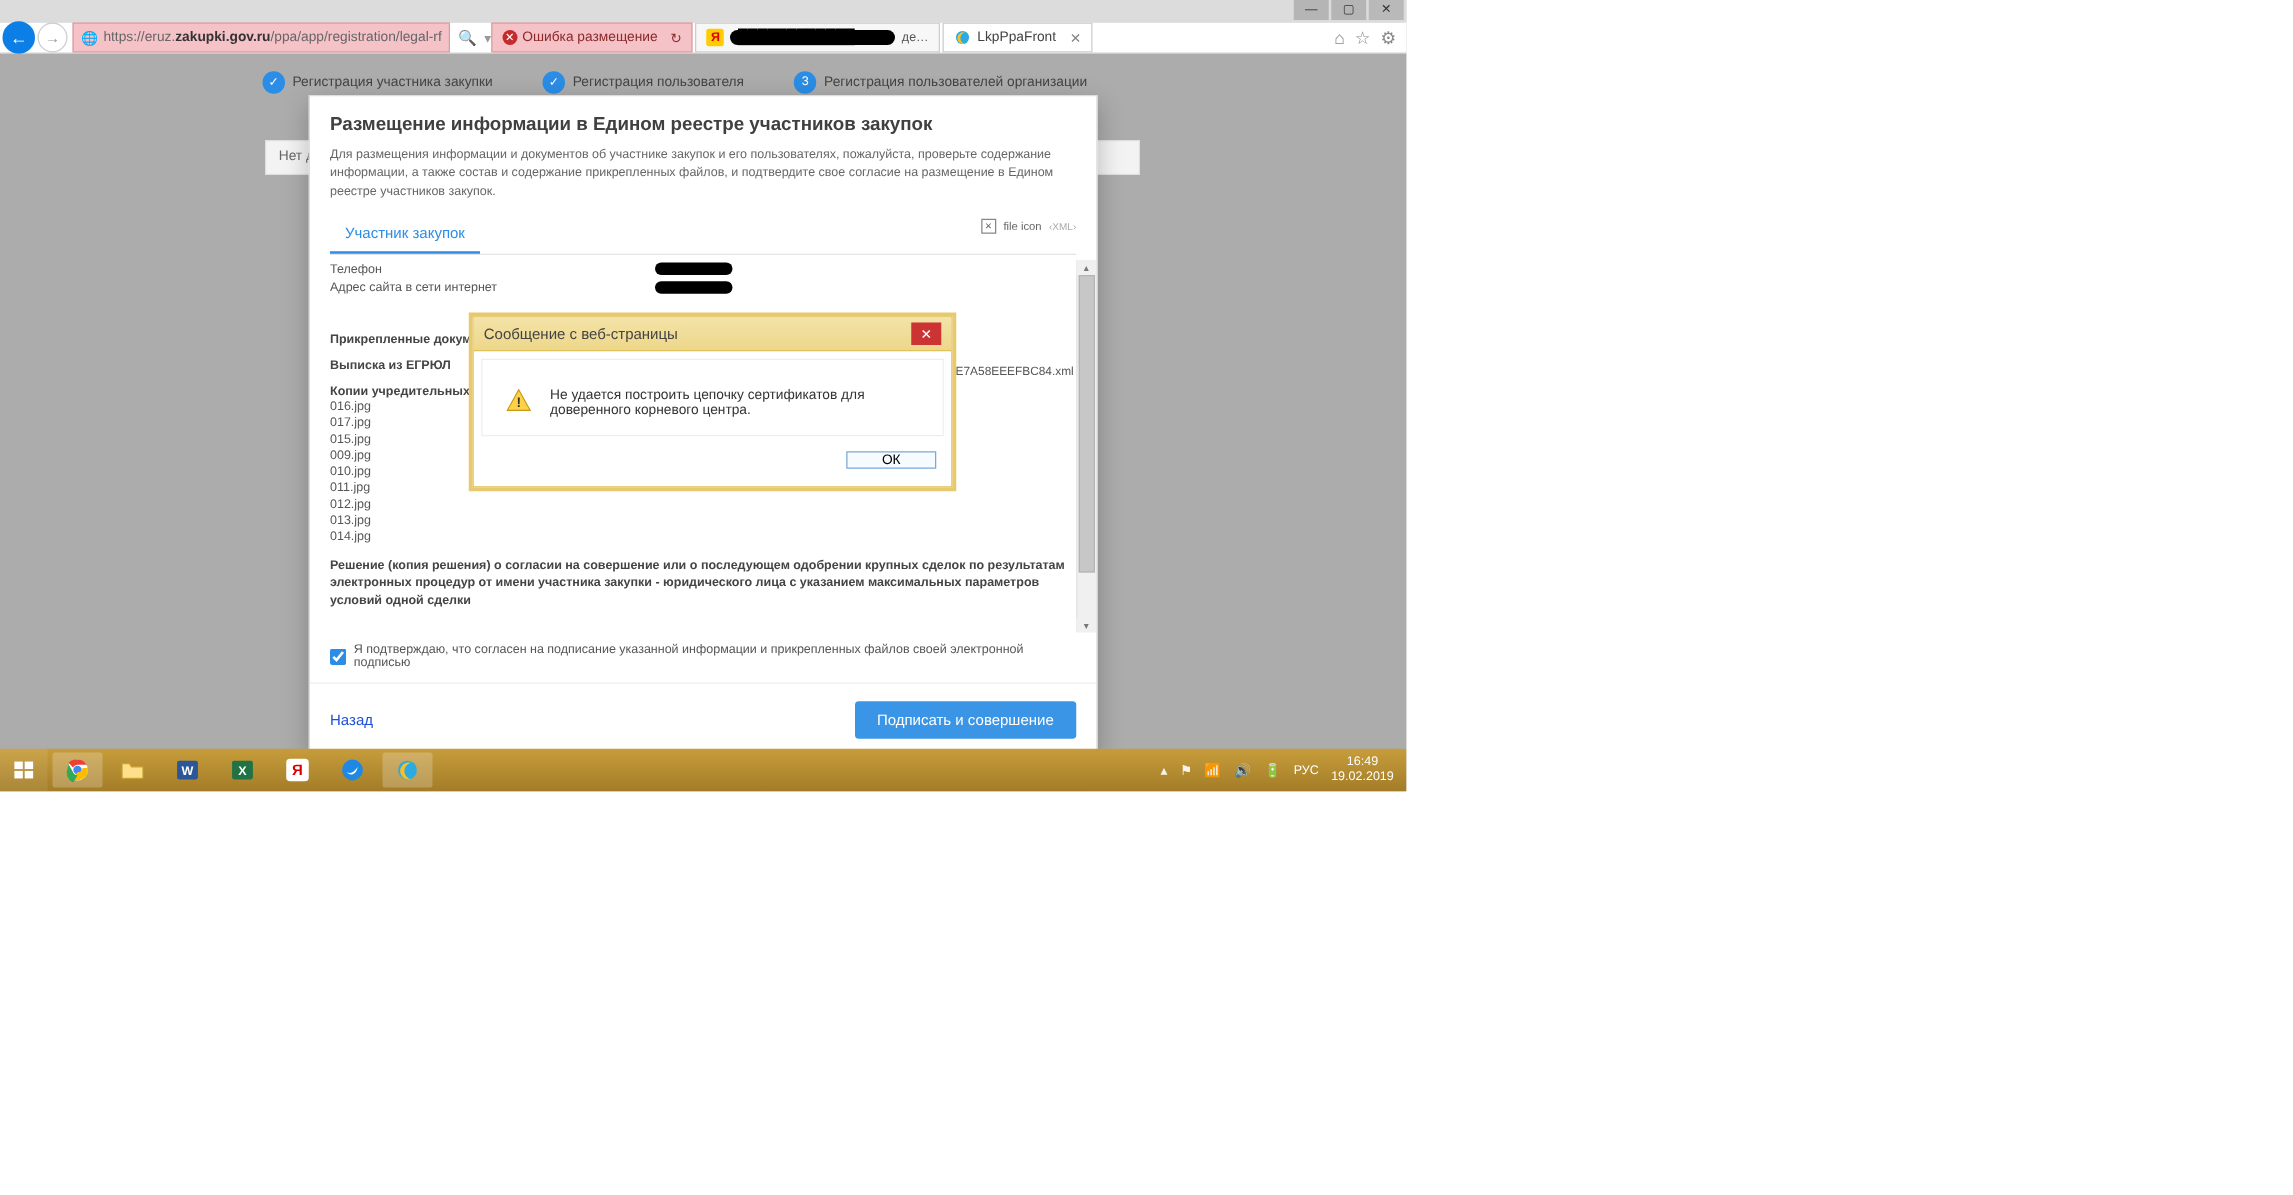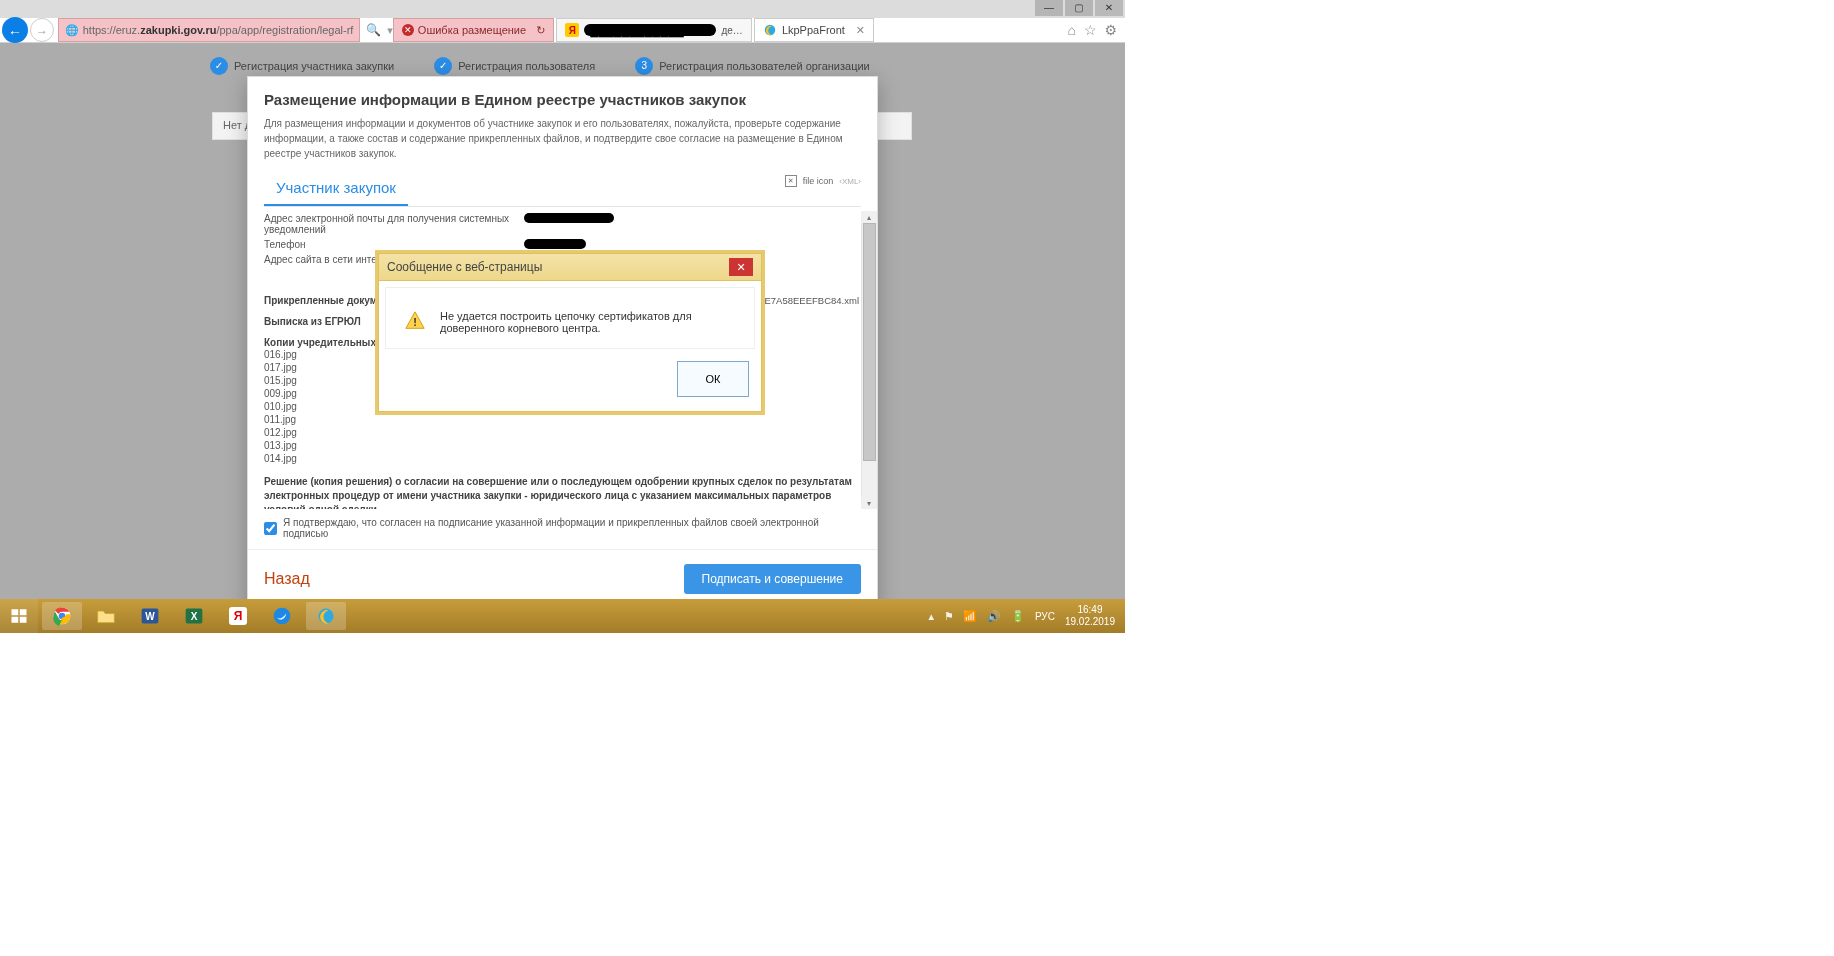--- a/index.html
+++ b/index.html
@@ -26,48 +26,48 @@
 .tool-right { margin-left: auto; display: flex; gap: 8px; padding-right: 8px; color: #888; font-size: 14px; }
 .page-bg { position: absolute; top: 43px; left: 0; right: 0; height: 556px; background: #acacac; }
 .steps { position: absolute; top: 53px; left: 210px; right: 210px; height: 25px; display: flex; gap: 40px; align-items: center; font-size: 11px; color: #444; }
 .step { display: flex; align-items: center; gap: 6px; }
 .step .num { width: 18px; height: 18px; border-radius: 50%; background: #2b8de5; color: #fff; display: flex; align-items: center; justify-content: center; font-size: 10px; }
 .hidden-strip { position: absolute; top: 112px; left: 212px; width: 700px; height: 28px; background: #f3f3f3; border: 1px solid #e0e0e0; padding: 6px 10px; font-size: 11px; color: #666; }
 .modal { position: absolute; top: 76px; left: 247px; width: 631px; background: #fff; border: 1px solid #dcdcdc; box-shadow: 0 6px 20px rgba(0,0,0,.25); }
 .modal h2 { font-size: 15px; color: #404040; padding: 14px 16px 6px; font-weight: 600; }
 .modal .desc { font-size: 10px; color: #666; padding: 2px 16px 10px; line-height: 1.5; }
 .tabrow { display: flex; align-items: center; border-bottom: 1px solid #e4e4e4; margin: 0 16px; position: relative; }
-.mtab { font-size: 15px; color: #2b8de5; padding: 8px 12px; border-bottom: 2px solid #2b8de5; }
+.mtab { font-size: 12px; color: #2b8de5; padding: 8px 12px; border-bottom: 2px solid #2b8de5; }
 .file-icon-wrap { position: absolute; right: 0; top: 4px; display: flex; align-items: center; gap: 6px; font-size: 9px; color: #666; }
 .file-icon-wrap .fi { width: 12px; height: 12px; border: 1px solid #888; display: flex; align-items: center; justify-content: center; font-size: 7px; background: #fff; }
 .xml-ico { color: #aaa; font-size: 8px; }
 .scroller { height: 298px; overflow: hidden; position: relative; margin: 4px 0 4px 16px; padding-right: 24px; }
 .scroller .inner { font-size: 10px; color: #555; }
 .krow { padding: 2px 0; display: flex; }
 .krow .lbl { flex: 0 0 260px; color: #555; }
 .krow .redact { height: 10px; width: 90px; }
 .section { font-size: 10px; font-weight: bold; color: #444; margin-top: 10px; }
 .fname { font-size: 10px; color: #555; padding: 1px 0; }
 .longhash { font-size: 9.5px; color: #555; position: absolute; right: 18px; top: 84px; }
 .sb-track { position: absolute; right: 0; top: 0; bottom: 0; width: 16px; background: #f0f0f0; border-left: 1px solid #e2e2e2; }
 .sb-thumb { position: absolute; right: 1px; top: 12px; width: 13px; height: 238px; background: #c7c7c7; border: 1px solid #b4b4b4; }
 .sb-arrow { position: absolute; right: 0; width: 16px; height: 12px; display: flex; align-items: center; justify-content: center; font-size: 8px; color: #777; background: #f0f0f0; }
 .sb-arrow.up { top: 0; } .sb-arrow.dn { bottom: 0; }
 .confirm { display: flex; gap: 6px; align-items: center; padding: 4px 16px 10px; font-size: 10px; color: #555; }
 .confirm input { width: 13px; height: 13px; accent-color: #2b8de5; }
 .actions { border-top: 1px solid #eee; padding: 14px 16px; display: flex; justify-content: space-between; align-items: center; }
-.actions .back-link { color: #c2410c; font-size: 16px; cursor: pointer; }
+.actions .back-link { color: #1d4ed8; font-size: 12px; cursor: pointer; }
 .actions .submit { background: #3a95e6; color: #fff; border: none; border-radius: 3px; padding: 8px 18px; font-size: 12px; cursor: pointer; }
 .alert { position: absolute; top: 253px; left: 378px; width: 384px; background: #fff; border: 1px solid #e0c15a; box-shadow: 0 0 0 3px #e8c96e; }
 .alert-title { background: linear-gradient(#f4e3a8,#edd78a); padding: 4px 8px; font-size: 12px; color: #444; display: flex; justify-content: space-between; align-items: center; border-bottom: 1px solid #e0c15a; }
 .alert-close { width: 24px; height: 18px; background: #c33; color: #fff; display: flex; align-items: center; justify-content: center; font-size: 11px; cursor: pointer; }
 .alert-body { padding: 22px 18px 14px; display: flex; gap: 14px; align-items: flex-start; font-size: 11px; color: #333; border: 1px solid #eee; margin: 6px; }
 .warn-ico { width: 22px; height: 22px; flex: none; }
 .alert-foot { display: flex; justify-content: flex-end; padding: 6px 12px 14px; }
-.alert-foot button { width: 72px; height: 36px; border: 1px solid #7ba9d4; background: #f6fbff; font-size: 11px; cursor: pointer; }
+.alert-foot button { width: 72px; height: 14px; border: 1px solid #7ba9d4; background: #f6fbff; font-size: 11px; cursor: pointer; }
 .taskbar { position: absolute; bottom: 0; left: 0; right: 0; height: 34px; background: linear-gradient(#c79d3b,#a37c28); display: flex; align-items: center; }
 .start { width: 38px; height: 34px; display: flex; align-items: center; justify-content: center; background: rgba(255,255,255,.08); }
 .win-logo { width: 18px; height: 18px; }
 .task-icons { display: flex; align-items: center; gap: 4px; margin-left: 4px; }
 .ticon { width: 40px; height: 28px; display: flex; align-items: center; justify-content: center; border-radius: 2px; }
 .ticon.active { background: rgba(255,255,255,.22); }
 .tray { margin-left: auto; display: flex; align-items: center; gap: 10px; color: #fff; font-size: 10px; padding-right: 10px; }
 .tray .clock { text-align: center; line-height: 1.2; }
 .tray-ico { font-size: 11px; color: #fff; opacity: .9; }
 </style>
@@ -145,24 +145,20 @@
       <div class="mtab">Участник закупок</div>
       <div class="file-icon-wrap">
         <span class="fi">✕</span>
         <span>file icon</span>
         <span class="xml-ico">‹XML›</span>
       </div>
     </div>
 
     <div class="scroller">
       <div class="inner">
-        <div class="krow">
-            <span class="lbl">Адрес электронной почты для получения системных уведомлений</span>
-            <span class="redact" style="width:90px"></span>
-          </div>
         <div class="krow">
             <span class="lbl">Телефон</span>
             <span class="redact" style="width:62px"></span>
           </div>
         <div class="krow">
             <span class="lbl">Адрес сайта в сети интернет</span>
             <span class="redact" style="width:62px"></span>
           </div>
         <div class="section" style="margin-top:28px">Прикрепленные документы</div>
         <div class="section">Выписка из ЕГРЮЛ</div>

